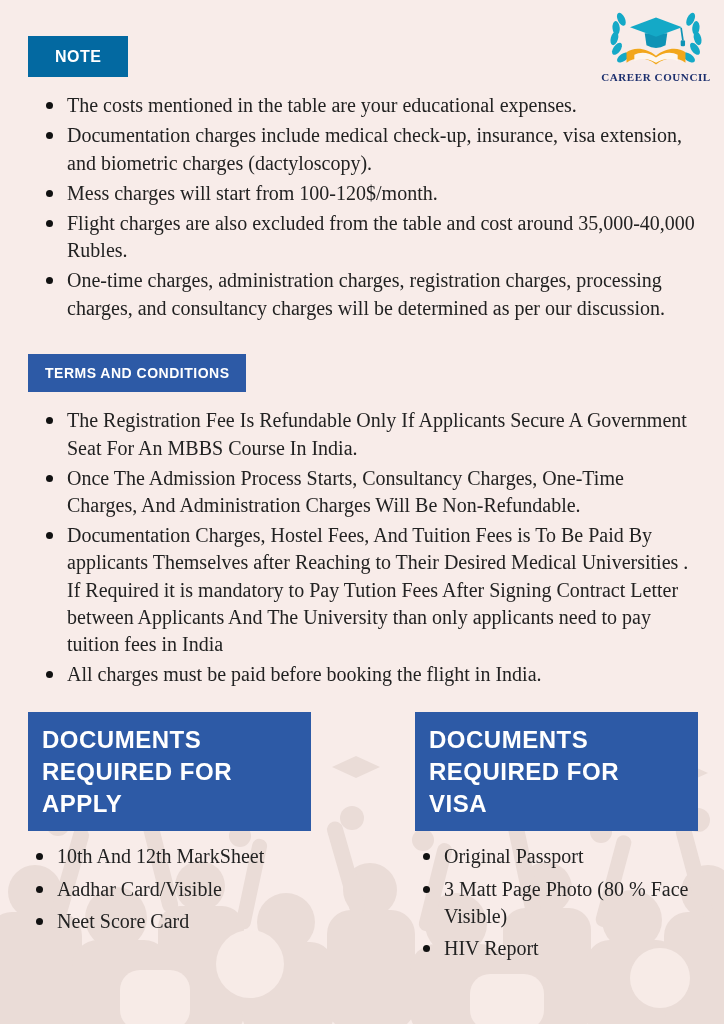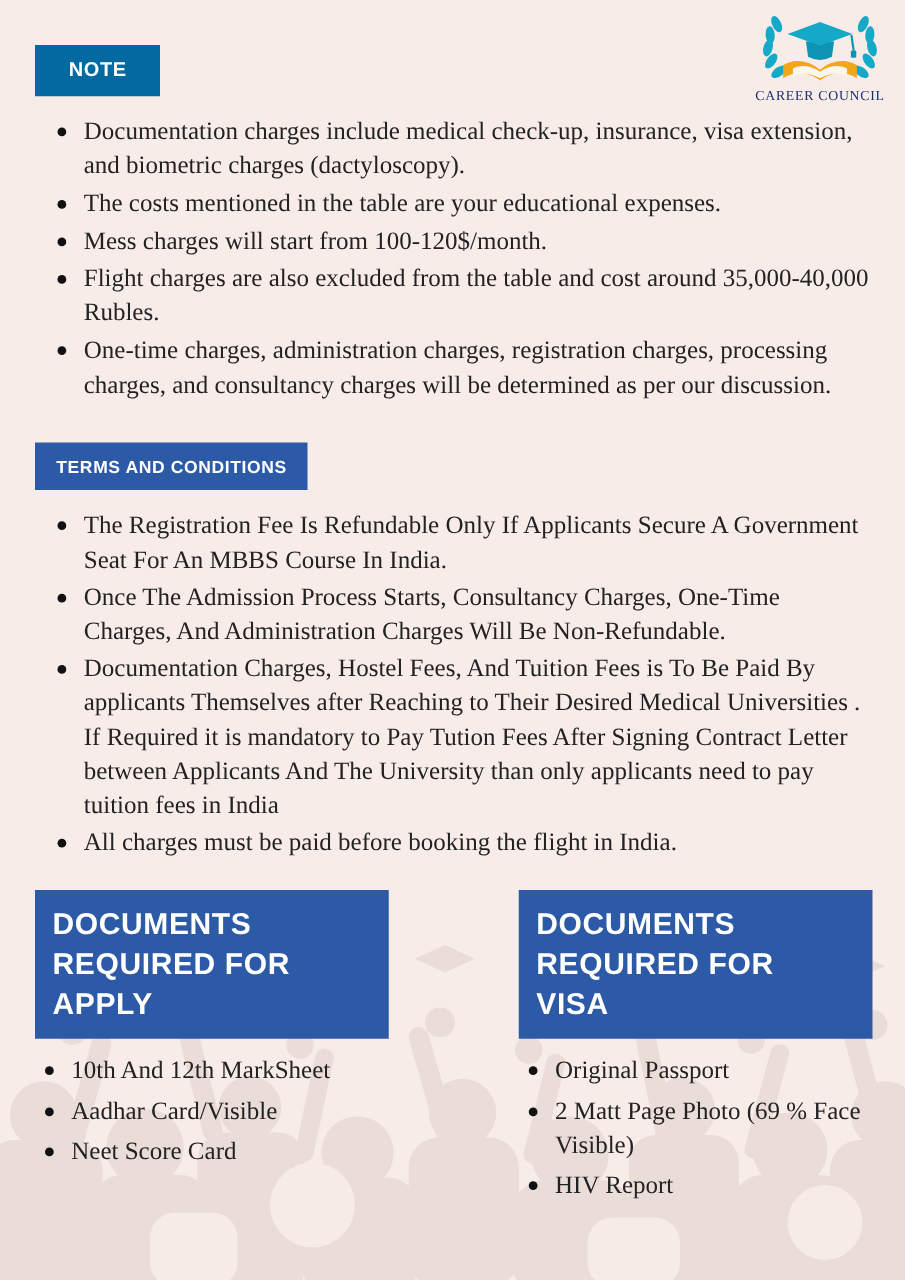--- a/index.html
+++ b/index.html
@@ -53,21 +53,21 @@
   .logo {
     position: absolute;
     top: 12px; right: 10px;
     width: 116px;
     text-align: center;
     z-index: 2;
   }
   .logo svg { display: block; margin: 0 auto; }
   .logo-text {
     font-family: "Liberation Serif", serif;
-    font-weight: 400;
+    font-weight: 700;
     font-size: 11px;
     letter-spacing: 0.6px;
     color: #1c2f6e;
     margin-top: 1px;
     white-space: nowrap;
   }
   ul.blist {
     list-style: none;
     margin: 15px 0 0 0;
     padding: 0 0 0 12px;
@@ -187,22 +187,22 @@
     </svg>
     <div class="logo-text">CAREER COUNCIL</div>
   </div>
 
   <div class="content">
 
     
     <div class="badge note-badge">NOTE</div>
 
     <ul class="blist">
+      <li>The costs mentioned in the table are your educational expenses.</li>
       <li>Documentation charges include medical check-up, insurance, visa extension, and biometric charges (dactyloscopy).</li>
-      <li>The costs mentioned in the table are your educational expenses.</li>
       <li>Mess charges will start from 100-120$/month.</li>
       <li>Flight charges are also excluded from the table and cost around 35,000-40,000 Rubles.</li>
       <li>One-time charges, administration charges, registration charges, processing charges, and consultancy charges will be determined as per our discussion.</li>
     </ul>
 
     
     <div class="badge terms-badge">TERMS AND CONDITIONS</div>
 
     <ul class="blist">
       <li>The Registration Fee Is Refundable Only If Applicants Secure A Government Seat For An MBBS Course In India.</li>
@@ -220,20 +220,20 @@
           <li>10th And 12th MarkSheet</li>
           <li>Aadhar Card/Visible</li>
           <li>Neet Score Card</li>
         </ul>
       </div>
 
       <div>
         <div class="badge doc-badge">DOCUMENTS REQUIRED FOR VISA</div>
         <ul class="blist">
           <li>Original Passport</li>
-          <li>2 Matt Page Photo (69 % Face Visible)</li>
+          <li>3 Matt Page Photo (80 % Face Visible)</li>
           <li>HIV Report</li>
         </ul>
       </div>
 
     </div>
   </div>
 </div>
 
 </body></html>

